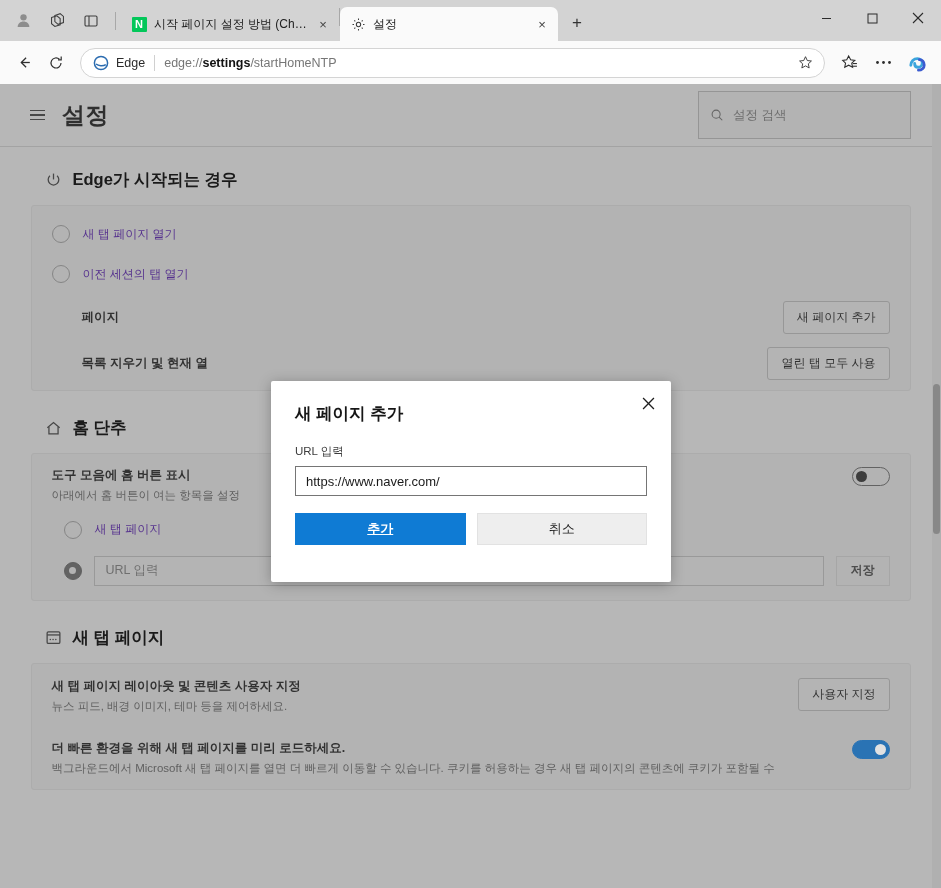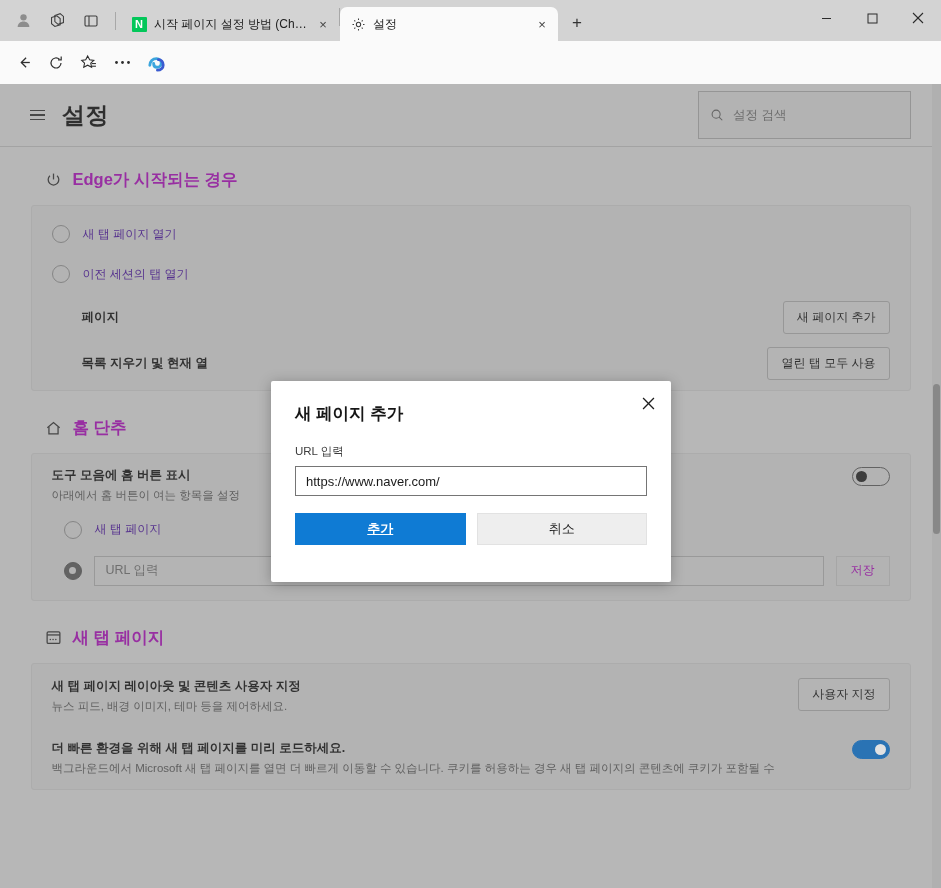--- a/index.html
+++ b/index.html
@@ -107,21 +107,21 @@
   .search-ph { font-size: 12.5px; color: #6a6a6a; }
   .content-divider { height: 1px; background: #b0b0b0; }
 
   .scrollarea { position: relative; height: 741px; padding: 22px 0 0 0; }
   .inner { width: 880px; margin: 0 auto; }
 
   .sec-head {
     display: flex; align-items: center; gap: 10px; margin: 0 0 14px 13px;
   }
   .sec-icon { width: 19px; height: 19px; display: flex; align-items: center; justify-content: center; color: #3a3a3a; }
-  .sec-title { font-size: 16.5px; font-weight: bold; color: #a21caf; }
+  .sec-title { font-size: 16.5px; font-weight: bold; color: #000000; }
 
   .card {
     background: #c4c4c4; border-radius: 3px; border: 1px solid #bcbcbc;
     margin-bottom: 26px;
   }
   .radio-row { display: flex; align-items: center; gap: 13px; height: 40px; padding: 0 20px; }
   .radio {
     width: 18px; height: 18px; border-radius: 50%; border: 1.5px solid #8a8a8a;
     flex: 0 0 18px; display: flex; align-items: center; justify-content: center; background: transparent;
   }
@@ -152,21 +152,21 @@
     content: ""; position: absolute; right: 3px; top: 3px; width: 11px; height: 11px;
     border-radius: 50%; background: #ffffff;
   }
   .url-row { display: flex; align-items: center; gap: 12px; padding: 6px 20px 14px 20px; }
   .url-input {
     flex: 1; height: 30px; border: 1px solid #a3a3a3; background: #c6c6c6;
     display: flex; align-items: center; padding: 0 11px; font-size: 12.5px; color: #6d6d6d;
   }
   .btn-save {
     width: 54px; height: 30px; border: 1px solid #b4b4b4; background: #c4c4c4;
-    color: #a21caf; font-size: 12px; display: flex; align-items: center; justify-content: center;
+    color: #404040; font-size: 12px; display: flex; align-items: center; justify-content: center; font-weight: bold;
   }
 
   
   .dim {
     position: absolute; left: 0; top: 84px; width: 941px; height: 804px;
     background: rgba(120,120,120,0.22); pointer-events: none;
   }
 
   
   .modal {
@@ -287,20 +287,36 @@
           <line x1="5" y1="8" x2="13" y2="8"></line>
         </svg>
     </div>
     <div class="nav-btn">
       <svg width="16" height="16" viewBox="0 0 16 16" fill="none" stroke="#303030" stroke-width="1.2">
           <path d="M13 8a5 5 0 1 1-1.6-3.7"></path>
           <path d="M13.2 1.6 L13.2 4.8 L10 4.8"></path>
         </svg>
     </div>
 
+    <div class="omnibox">
+      <span class="edge-badge">
+        <svg width="16" height="16" viewBox="0 0 16 16">
+            <circle cx="8" cy="8" r="6.6" fill="none" stroke="#2b6cb0" stroke-width="1.5"></circle>
+            <path d="M3 9c2.5 2 7 2.6 9.8.6" fill="none" stroke="#2b6cb0" stroke-width="1.5"></path>
+          </svg>
+      </span>
+      <span class="edge-label">Edge</span>
+      <span class="om-sep"></span>
+      <span class="om-url"><span>edge://</span><b>settings</b><span>/startHomeNTP</span></span>
+      <span class="om-star">
+        <svg width="15" height="15" viewBox="0 0 16 16" fill="none" stroke="#3a3a3a" stroke-width="1">
+            <path d="M8 1.8 L9.9 5.9 L14.3 6.4 L11 9.4 L11.9 13.8 L8 11.6 L4.1 13.8 L5 9.4 L1.7 6.4 L6.1 5.9z"></path>
+          </svg>
+      </span>
+    </div>
 
     <div class="nav-right">
       <div class="nr-btn">
         <svg width="17" height="17" viewBox="0 0 16 16" fill="none" stroke="#2c2c2c" stroke-width="1">
             <path d="M6.2 1.8 L8.1 5.5 L12 6 L9.1 8.6 L9.9 12.4 L6.2 10.5 L2.5 12.4 L3.3 8.6 L0.6 6 L4.4 5.5z" transform="translate(1,0)"></path>
             <line x1="11" y1="9" x2="15" y2="9"></line>
             <line x1="11" y1="11.5" x2="15" y2="11.5"></line>
           </svg>
       </div>
       <div class="nr-btn">

